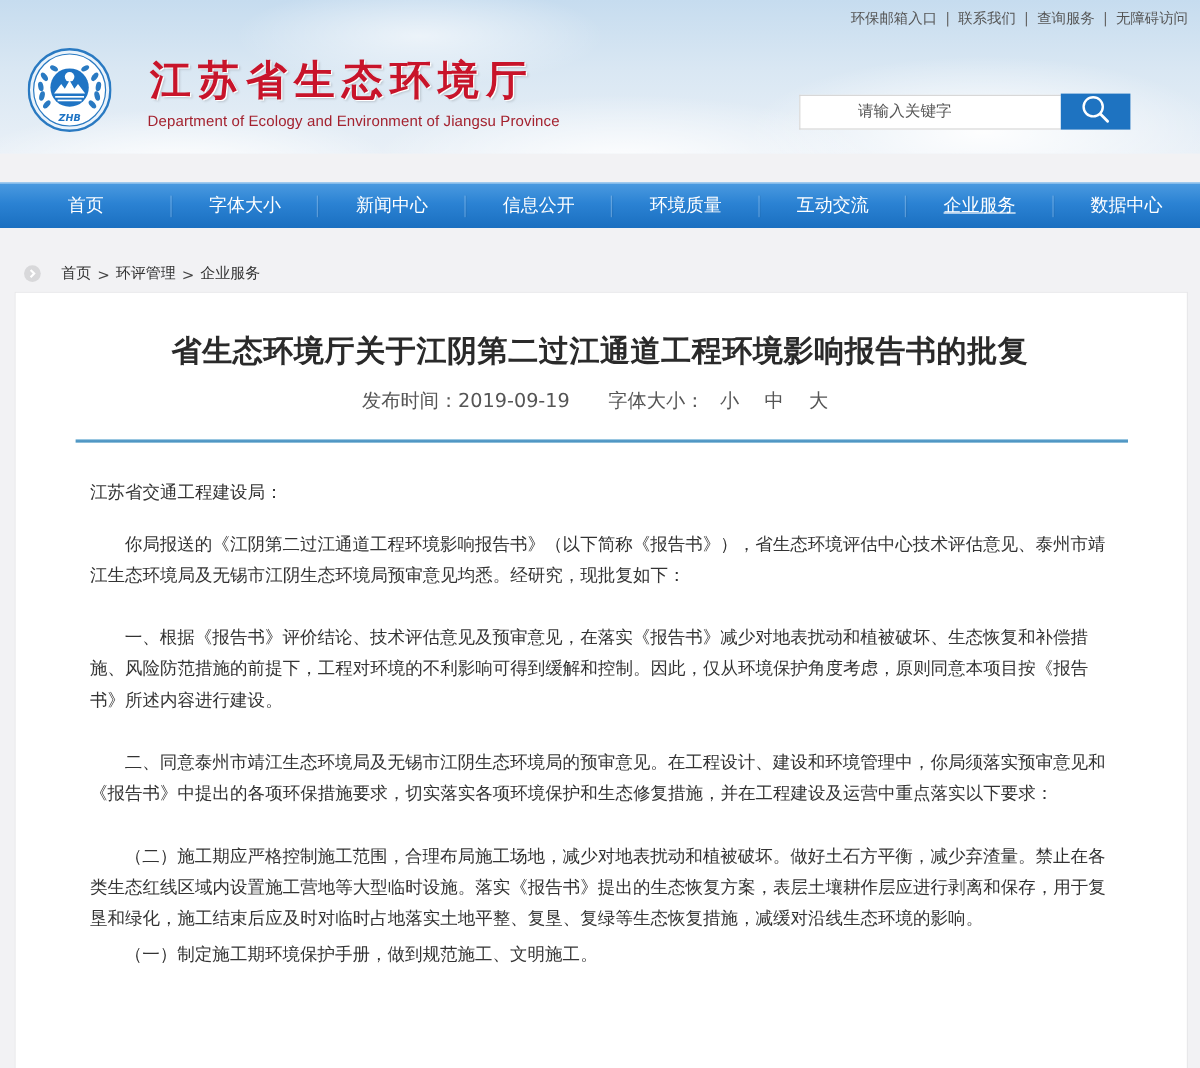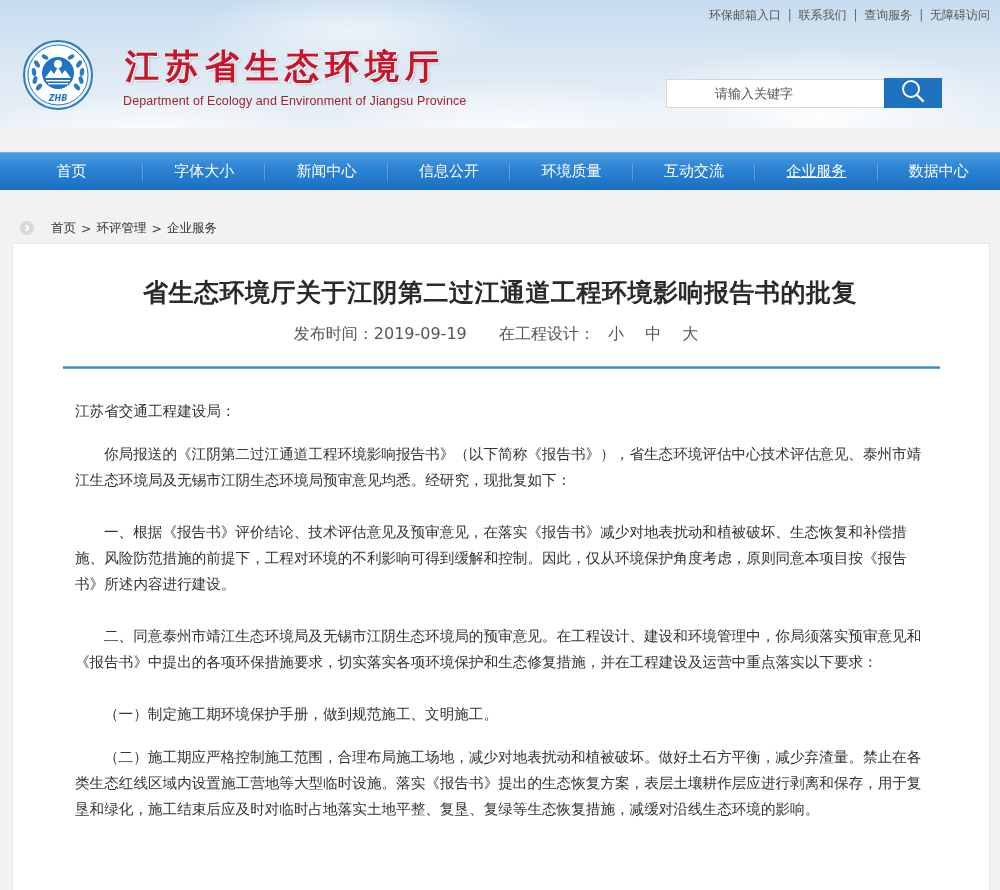--- a/index.html
+++ b/index.html
@@ -220,28 +220,28 @@
   <a href="#">企业服务</a>
 </div>
 
 <div class="card"></div>
 
 <h1 class="article-title">省生态环境厅关于江阴第二过江通道工程环境影响报告书的批复</h1>
 
 <div class="meta">
   <span>发布时间：</span><span>2019-09-19</span>
   <span class="gap"></span>
-  <span>在工程设计：</span>
+  <span>字体大小：</span>
   <span class="fs">小</span>
   <span class="fs">中</span>
   <span class="fs">大</span>
 </div>
 
 <div class="divider"></div>
 
 <div class="body-text">
   <p class="p-salute">江苏省交通工程建设局：</p>
   <p class="indent p1">你局报送的《江阴第二过江通道工程环境影响报告书》（以下简称《报告书》），省生态环境评估中心技术评估意见、泰州市靖江生态环境局及无锡市江阴生态环境局预审意见均悉。经研究，现批复如下：</p>
   <p class="indent p2">一、根据《报告书》评价结论、技术评估意见及预审意见，在落实《报告书》减少对地表扰动和植被破坏、生态恢复和补偿措施、风险防范措施的前提下，工程对环境的不利影响可得到缓解和控制。因此，仅从环境保护角度考虑，原则同意本项目按《报告书》所述内容进行建设。</p>
   <p class="indent p3">二、同意泰州市靖江生态环境局及无锡市江阴生态环境局的预审意见。在工程设计、建设和环境管理中，你局须落实预审意见和《报告书》中提出的各项环保措施要求，切实落实各项环境保护和生态修复措施，并在工程建设及运营中重点落实以下要求：</p>
+  <p class="indent">（二）施工期应严格控制施工范围，合理布局施工场地，减少对地表扰动和植被破坏。做好土石方平衡，减少弃渣量。禁止在各类生态红线区域内设置施工营地等大型临时设施。落实《报告书》提出的生态恢复方案，表层土壤耕作层应进行剥离和保存，用于复垦和绿化，施工结束后应及时对临时占地落实土地平整、复垦、复绿等生态恢复措施，减缓对沿线生态环境的影响。</p>
   <p class="indent p4">（一）制定施工期环境保护手册，做到规范施工、文明施工。</p>
-  <p class="indent">（二）施工期应严格控制施工范围，合理布局施工场地，减少对地表扰动和植被破坏。做好土石方平衡，减少弃渣量。禁止在各类生态红线区域内设置施工营地等大型临时设施。落实《报告书》提出的生态恢复方案，表层土壤耕作层应进行剥离和保存，用于复垦和绿化，施工结束后应及时对临时占地落实土地平整、复垦、复绿等生态恢复措施，减缓对沿线生态环境的影响。</p>
 </div>
 
 </body></html>

